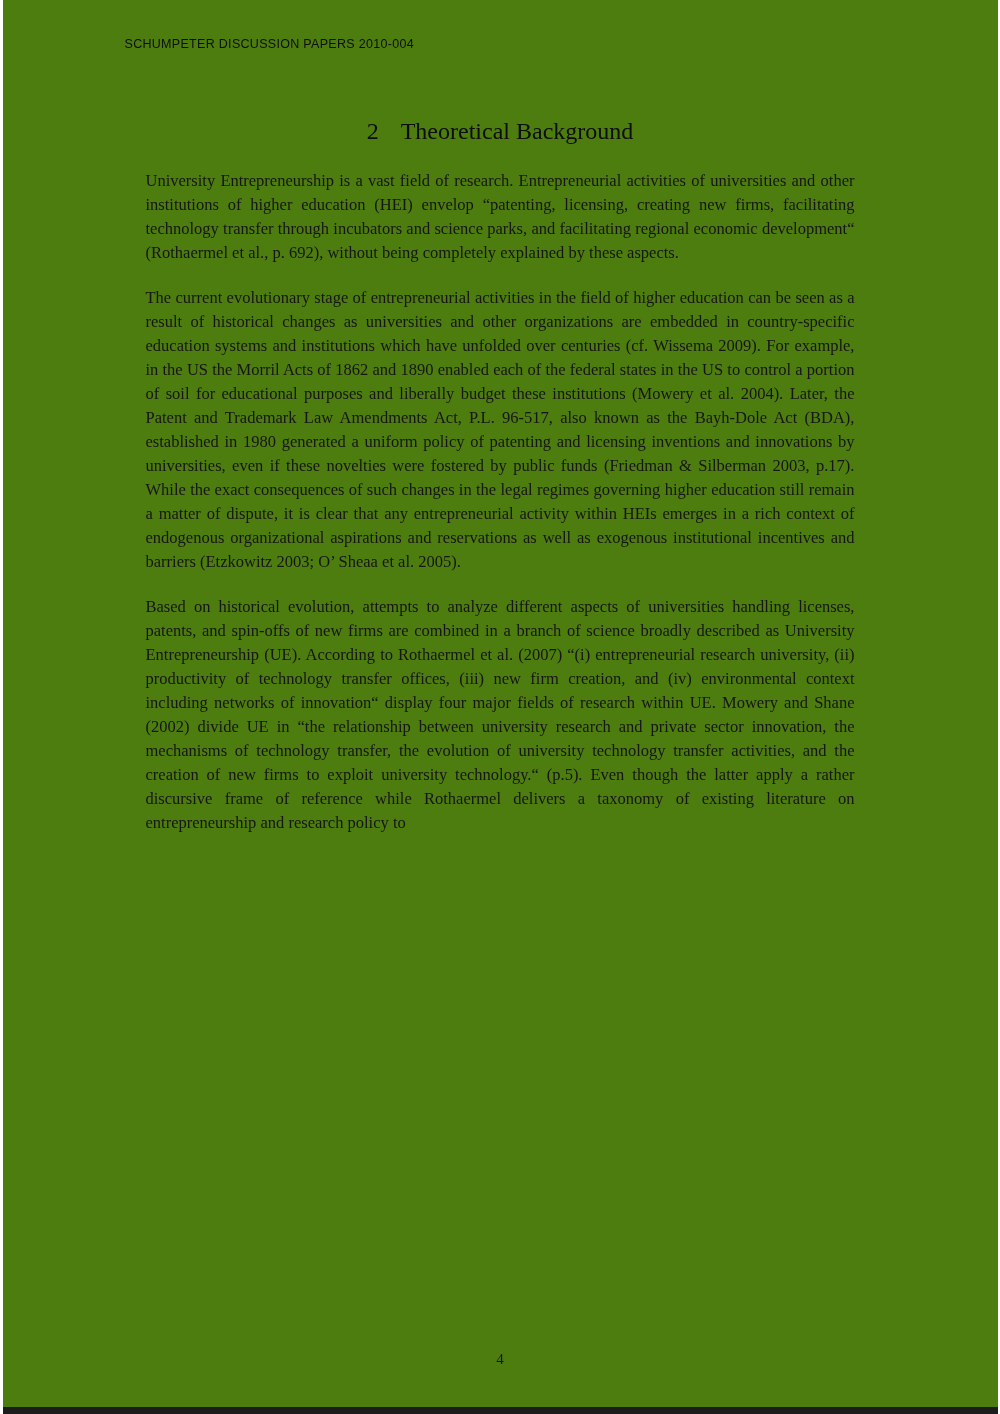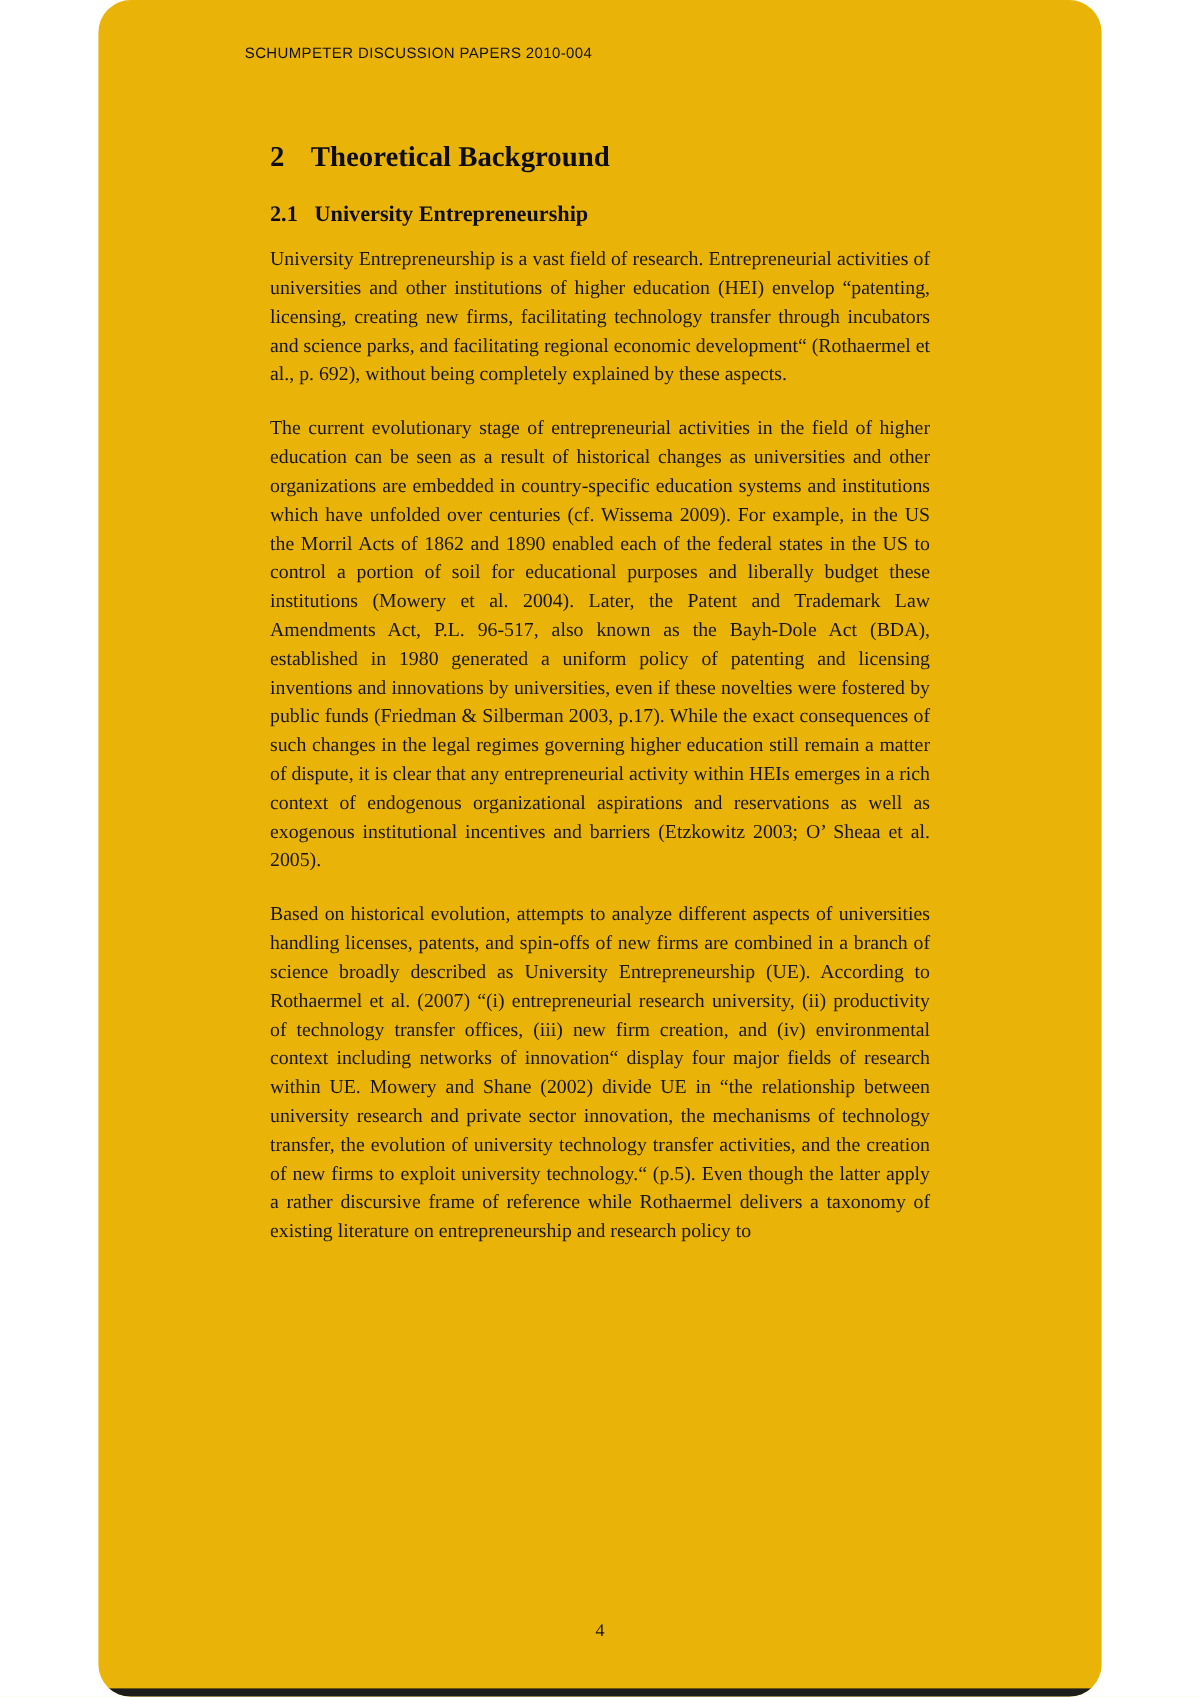--- a/index.html
+++ b/index.html
@@ -2,49 +2,49 @@
 <html><head>
 <meta charset="utf-8">
 <style>
   html, body {
     margin: 0;
     padding: 0;
     background: #ffffff;
   }
   .page {
     position: relative;
-    width: 836px;
+    width: 995px;
     height: 1414px;
-    background: #eab308;
+    background: #4d7c0f;
     font-family: "Liberation Serif", serif;
     color: #141414;
     overflow: hidden;
     margin: 0 auto;
-    border-radius: 27px;
   }
   .running-header {
     position: absolute;
     top: 37px;
     left: 122px;
     font-family: "Liberation Sans", sans-serif;
     font-size: 12.5px;
     letter-spacing: 0.3px;
     color: #0f0f0f;
   }
   .content {
     position: absolute;
     left: 143px;
     right: 143px;
     top: 118px;
   }
   .section-heading {
     font-size: 24px;
-    font-weight: bold;
+    font-weight: normal;
     margin: 0 0 24px 0;
     color: #0d0d0d;
+    text-align: center;
   }
   .section-heading .num {
     display: inline-block;
     margin-right: 22px;
   }
   .subsection-heading {
     font-size: 18.5px;
     font-weight: bold;
     margin: 0 0 14px 0;
     color: #0d0d0d;
@@ -84,23 +84,20 @@
 <div class="page">
 
   <div class="running-header">SCHUMPETER DISCUSSION PAPERS 2010-004</div>
 
   <div class="content">
 
     <h1 class="section-heading">
       <span class="num">2</span><span>Theoretical Background</span>
     </h1>
 
-    <h2 class="subsection-heading">
-      <span class="num">2.1</span><span>University Entrepreneurship</span>
-    </h2>
 
     <p class="body-paragraph">University Entrepreneurship is a vast field of research. Entrepreneurial activities of universities and other institutions of higher education (HEI) envelop “patenting, licensing, creating new firms, facilitating technology transfer through incubators and science parks, and facilitating regional economic development“ (Rothaermel et al., p. 692), without being completely explained by these aspects.</p>
 
     <p class="body-paragraph">The current evolutionary stage of entrepreneurial activities in the field of higher education can be seen as a result of historical changes as universities and other organizations are embedded in country-specific education systems and institutions which have unfolded over centuries (cf. Wissema 2009). For example, in the US the Morril Acts of 1862 and 1890 enabled each of the federal states in the US to control a portion of soil for educational purposes and liberally budget these institutions (Mowery et al. 2004). Later, the Patent and Trademark Law Amendments Act, P.L. 96-517, also known as the Bayh-Dole Act (BDA), established in 1980 generated a uniform policy of patenting and licensing inventions and innovations by universities, even if these novelties were fostered by public funds (Friedman &amp; Silberman 2003, p.17). While the exact consequences of such changes in the legal regimes governing higher education still remain a matter of dispute, it is clear that any entrepreneurial activity within HEIs emerges in a rich context of endogenous organizational aspirations and reservations as well as exogenous institutional incentives and barriers (Etzkowitz 2003; O’ Sheaa et al. 2005).</p>
 
     <p class="body-paragraph">Based on historical evolution, attempts to analyze different aspects of universities handling licenses, patents, and spin-offs of new firms are combined in a branch of science broadly described as University Entrepreneurship (UE). According to Rothaermel et al. (2007) “(i) entrepreneurial research university, (ii) productivity of technology transfer offices, (iii) new firm creation, and (iv) environmental context including networks of innovation“ display four major fields of research within UE. Mowery and Shane (2002) divide UE in “the relationship between university research and private sector innovation, the mechanisms of technology transfer, the evolution of university technology transfer activities, and the creation of new firms to exploit university technology.“ (p.5). Even though the latter apply a rather discursive frame of reference while Rothaermel delivers a taxonomy of existing literature on entrepreneurship and research policy to</p>
 
   </div>
 
   <div class="page-number">4</div>

